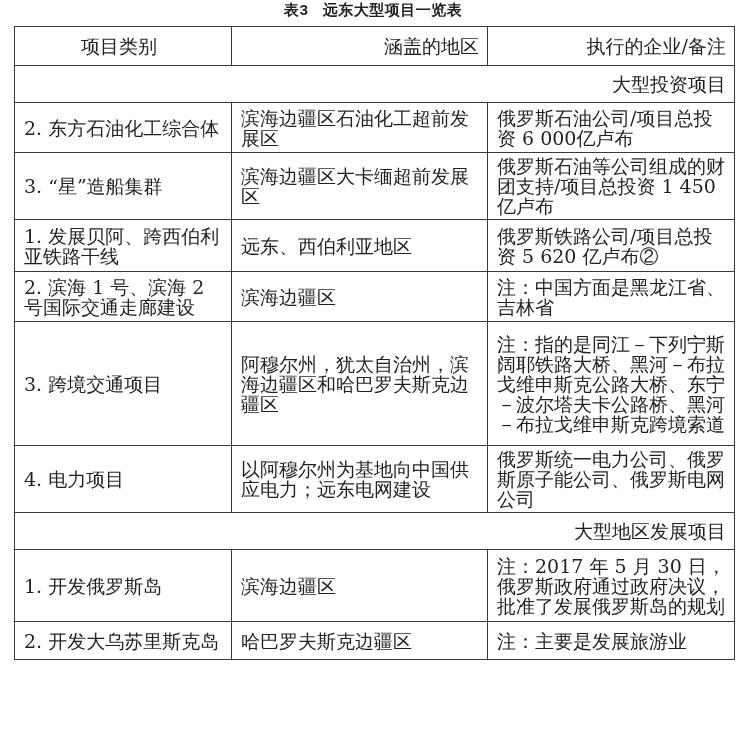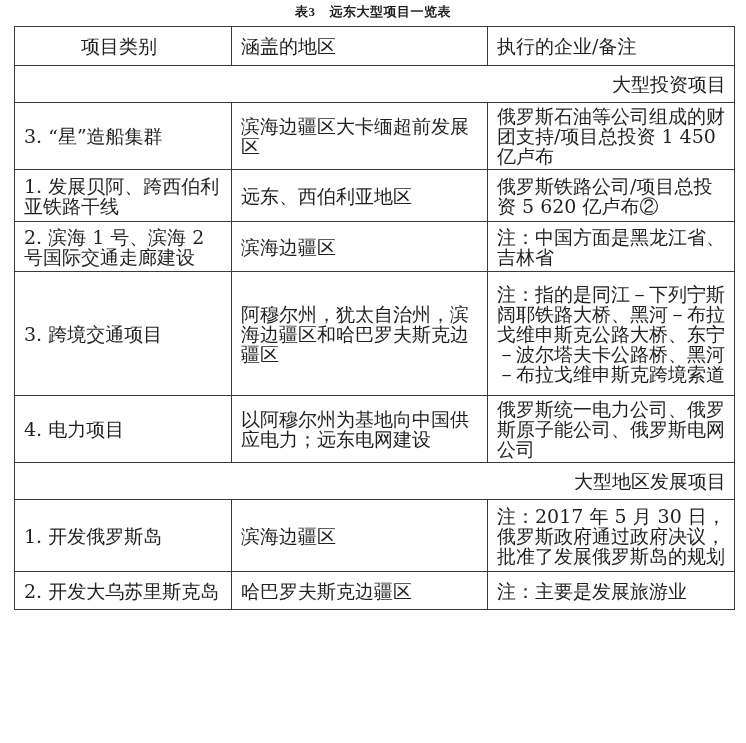--- a/index.html
+++ b/index.html
@@ -17,27 +17,27 @@
 
   .page {
     position: relative;
     width: 746px;
     height: 743px;
     box-sizing: border-box;
   }
 
   .table-caption {
     text-align: center;
-    font-size: 13px;
+    font-size: 15px;
     font-weight: bold;
     letter-spacing: 0.5px;
     padding-top: 3px;
     padding-bottom: 5px;
     line-height: 18px;
-    font-family: Liberation Serif, serif;
+    font-family: Liberation Mono, monospace;
   }
   .table-caption .cap-num {
     margin-right: 2px;
   }
   .table-caption .cap-gap {
     display: inline-block;
     width: 12px;
   }
 
   .tbl-wrap {
@@ -78,21 +78,21 @@
     text-align: right;
     height: 37px;
     padding: 3px 6px;
   }
 
   td.cell {
     text-align: left;
   }
 
   
-  tr.r-head    td { height: 39px; }
+  tr.r-head    td { height: 39px; text-align: right; }
   tr.r-sec     td { height: 37px; }
   tr.r-inv1    td { height: 57px; }
   tr.r-inv2    td { height: 50px; }
   tr.r-inv3    td { height: 56px; }
   tr.r-inf1    td { height: 52px; }
   tr.r-inf2    td { height: 50px; }
   tr.r-inf3    td { height: 124px; }
   tr.r-inf4    td { height: 52px; }
   tr.r-dev1    td { height: 72px; }
   tr.r-dev2    td { height: 38px; text-align: center; }
@@ -125,20 +125,25 @@
           <td class="hdr center">项目类别</td>
           <td class="hdr">涵盖的地区</td>
           <td class="hdr">执行的企业/备注</td>
         </tr>
 
         <tr class="r-sec">
           <td class="section" colspan="3">大型投资项目</td>
         </tr>
 
 
+        <tr class="r-inv2">
+          <td class="cell just">2. 东方石油化工综合体</td>
+          <td class="cell just">滨海边疆区石油化工超前发展区</td>
+          <td class="cell just">俄罗斯石油公司/项目总投资 6 000亿卢布</td>
+        </tr>
 
         <tr class="r-inv3">
           <td class="cell just">3. “星”造船集群</td>
           <td class="cell just">滨海边疆区大卡缅超前发展区</td>
           <td class="cell just">俄罗斯石油等公司组成的财团支持/项目总投资 1 450 亿卢布</td>
         </tr>
 
 
         <tr class="r-inf1">
           <td class="cell just">1. 发展贝阿、跨西伯利亚铁路干线</td>

